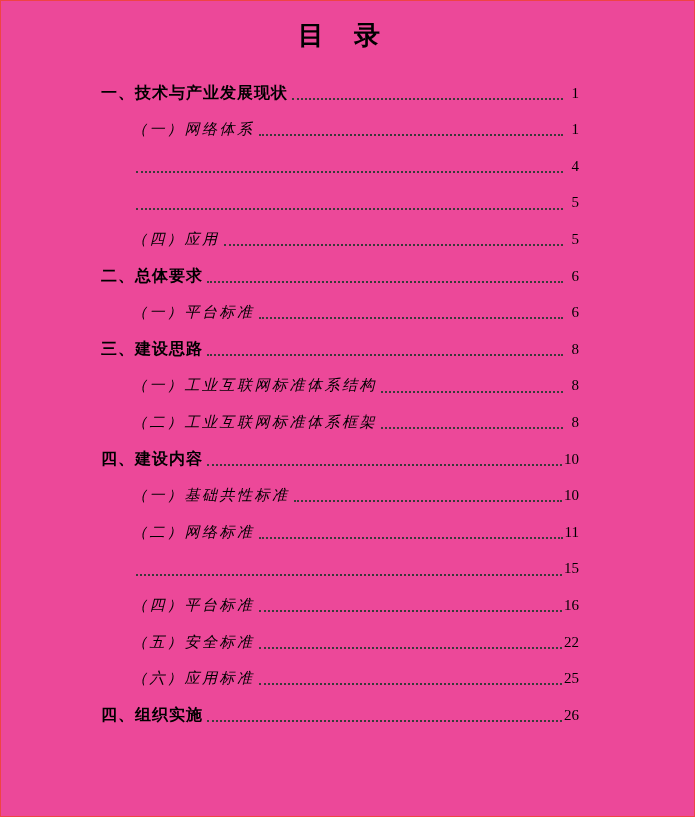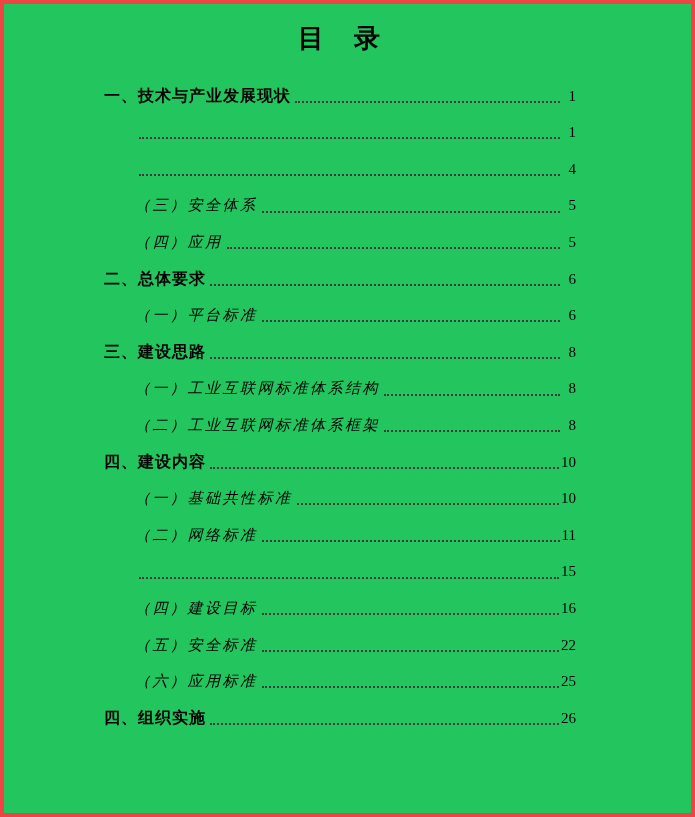--- a/index.html
+++ b/index.html
@@ -4,22 +4,22 @@
 <style>
   html, body {
     margin: 0;
     padding: 0;
     background: #ffffff;
   }
   .page {
     position: relative;
     width: 695px;
     height: 817px;
-    background: #22c55e;
-    border: 4px solid #ef4444;
+    background: #ec4899;
+    border: 1px solid #ef4444;
     box-sizing: border-box;
     overflow: hidden;
     font-family: "Liberation Serif", serif;
     color: #000000;
   }
   .content {
     box-sizing: border-box;
     padding: 14px 115px 0 100px;
   }
   .doc-title {
@@ -82,29 +82,29 @@
 <div class="page">
   <div class="content">
     <div class="doc-title">目　录</div>
     <div class="toc-list">
         <div class="toc-row level-1">
     <span class="toc-label">一、技术与产业发展现状</span>
     <span class="toc-dots"></span>
     <span class="toc-page">1</span>
   </div>
         <div class="toc-row level-2">
+    <span class="toc-label">（一）网络体系</span>
     <span class="toc-dots"></span>
     <span class="toc-page">1</span>
   </div>
         <div class="toc-row level-2">
     <span class="toc-dots"></span>
     <span class="toc-page">4</span>
   </div>
         <div class="toc-row level-2">
-    <span class="toc-label">（三）安全体系</span>
     <span class="toc-dots"></span>
     <span class="toc-page">5</span>
   </div>
         <div class="toc-row level-2">
     <span class="toc-label">（四）应用</span>
     <span class="toc-dots"></span>
     <span class="toc-page">5</span>
   </div>
         <div class="toc-row level-1">
     <span class="toc-label">二、总体要求</span>
@@ -144,21 +144,21 @@
         <div class="toc-row level-2">
     <span class="toc-label">（二）网络标准</span>
     <span class="toc-dots"></span>
     <span class="toc-page">11</span>
   </div>
         <div class="toc-row level-2">
     <span class="toc-dots"></span>
     <span class="toc-page">15</span>
   </div>
         <div class="toc-row level-2">
-    <span class="toc-label">（四）建设目标</span>
+    <span class="toc-label">（四）平台标准</span>
     <span class="toc-dots"></span>
     <span class="toc-page">16</span>
   </div>
         <div class="toc-row level-2">
     <span class="toc-label">（五）安全标准</span>
     <span class="toc-dots"></span>
     <span class="toc-page">22</span>
   </div>
         <div class="toc-row level-2">
     <span class="toc-label">（六）应用标准</span>

